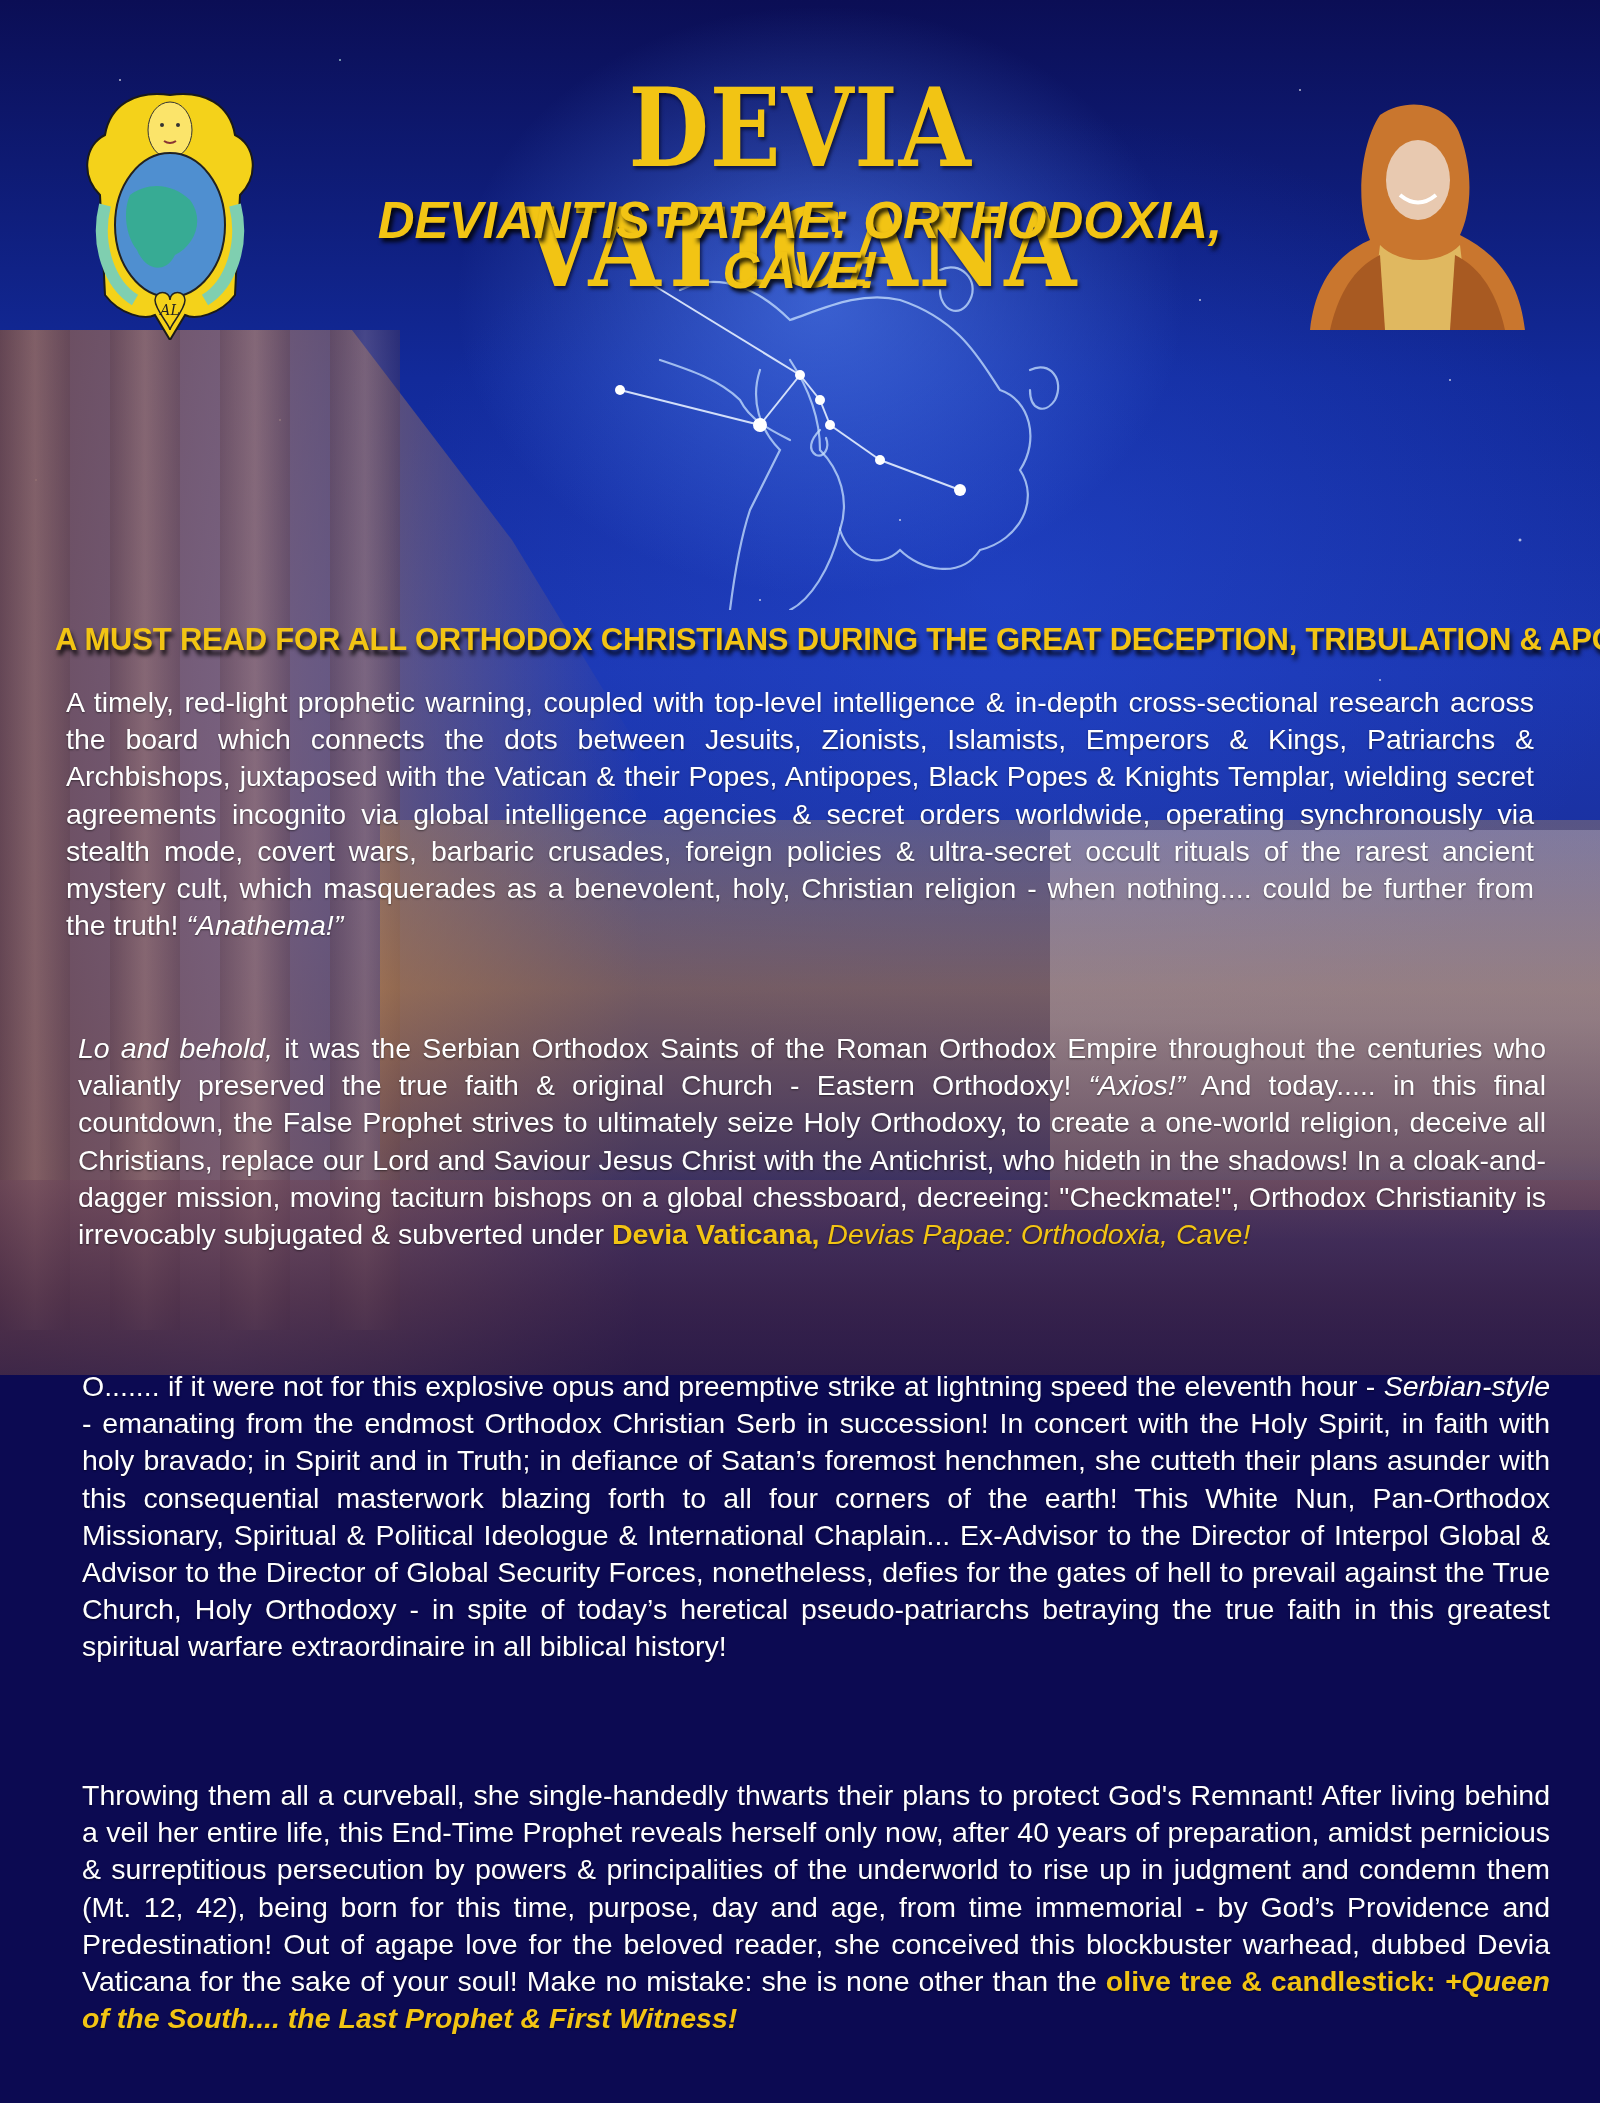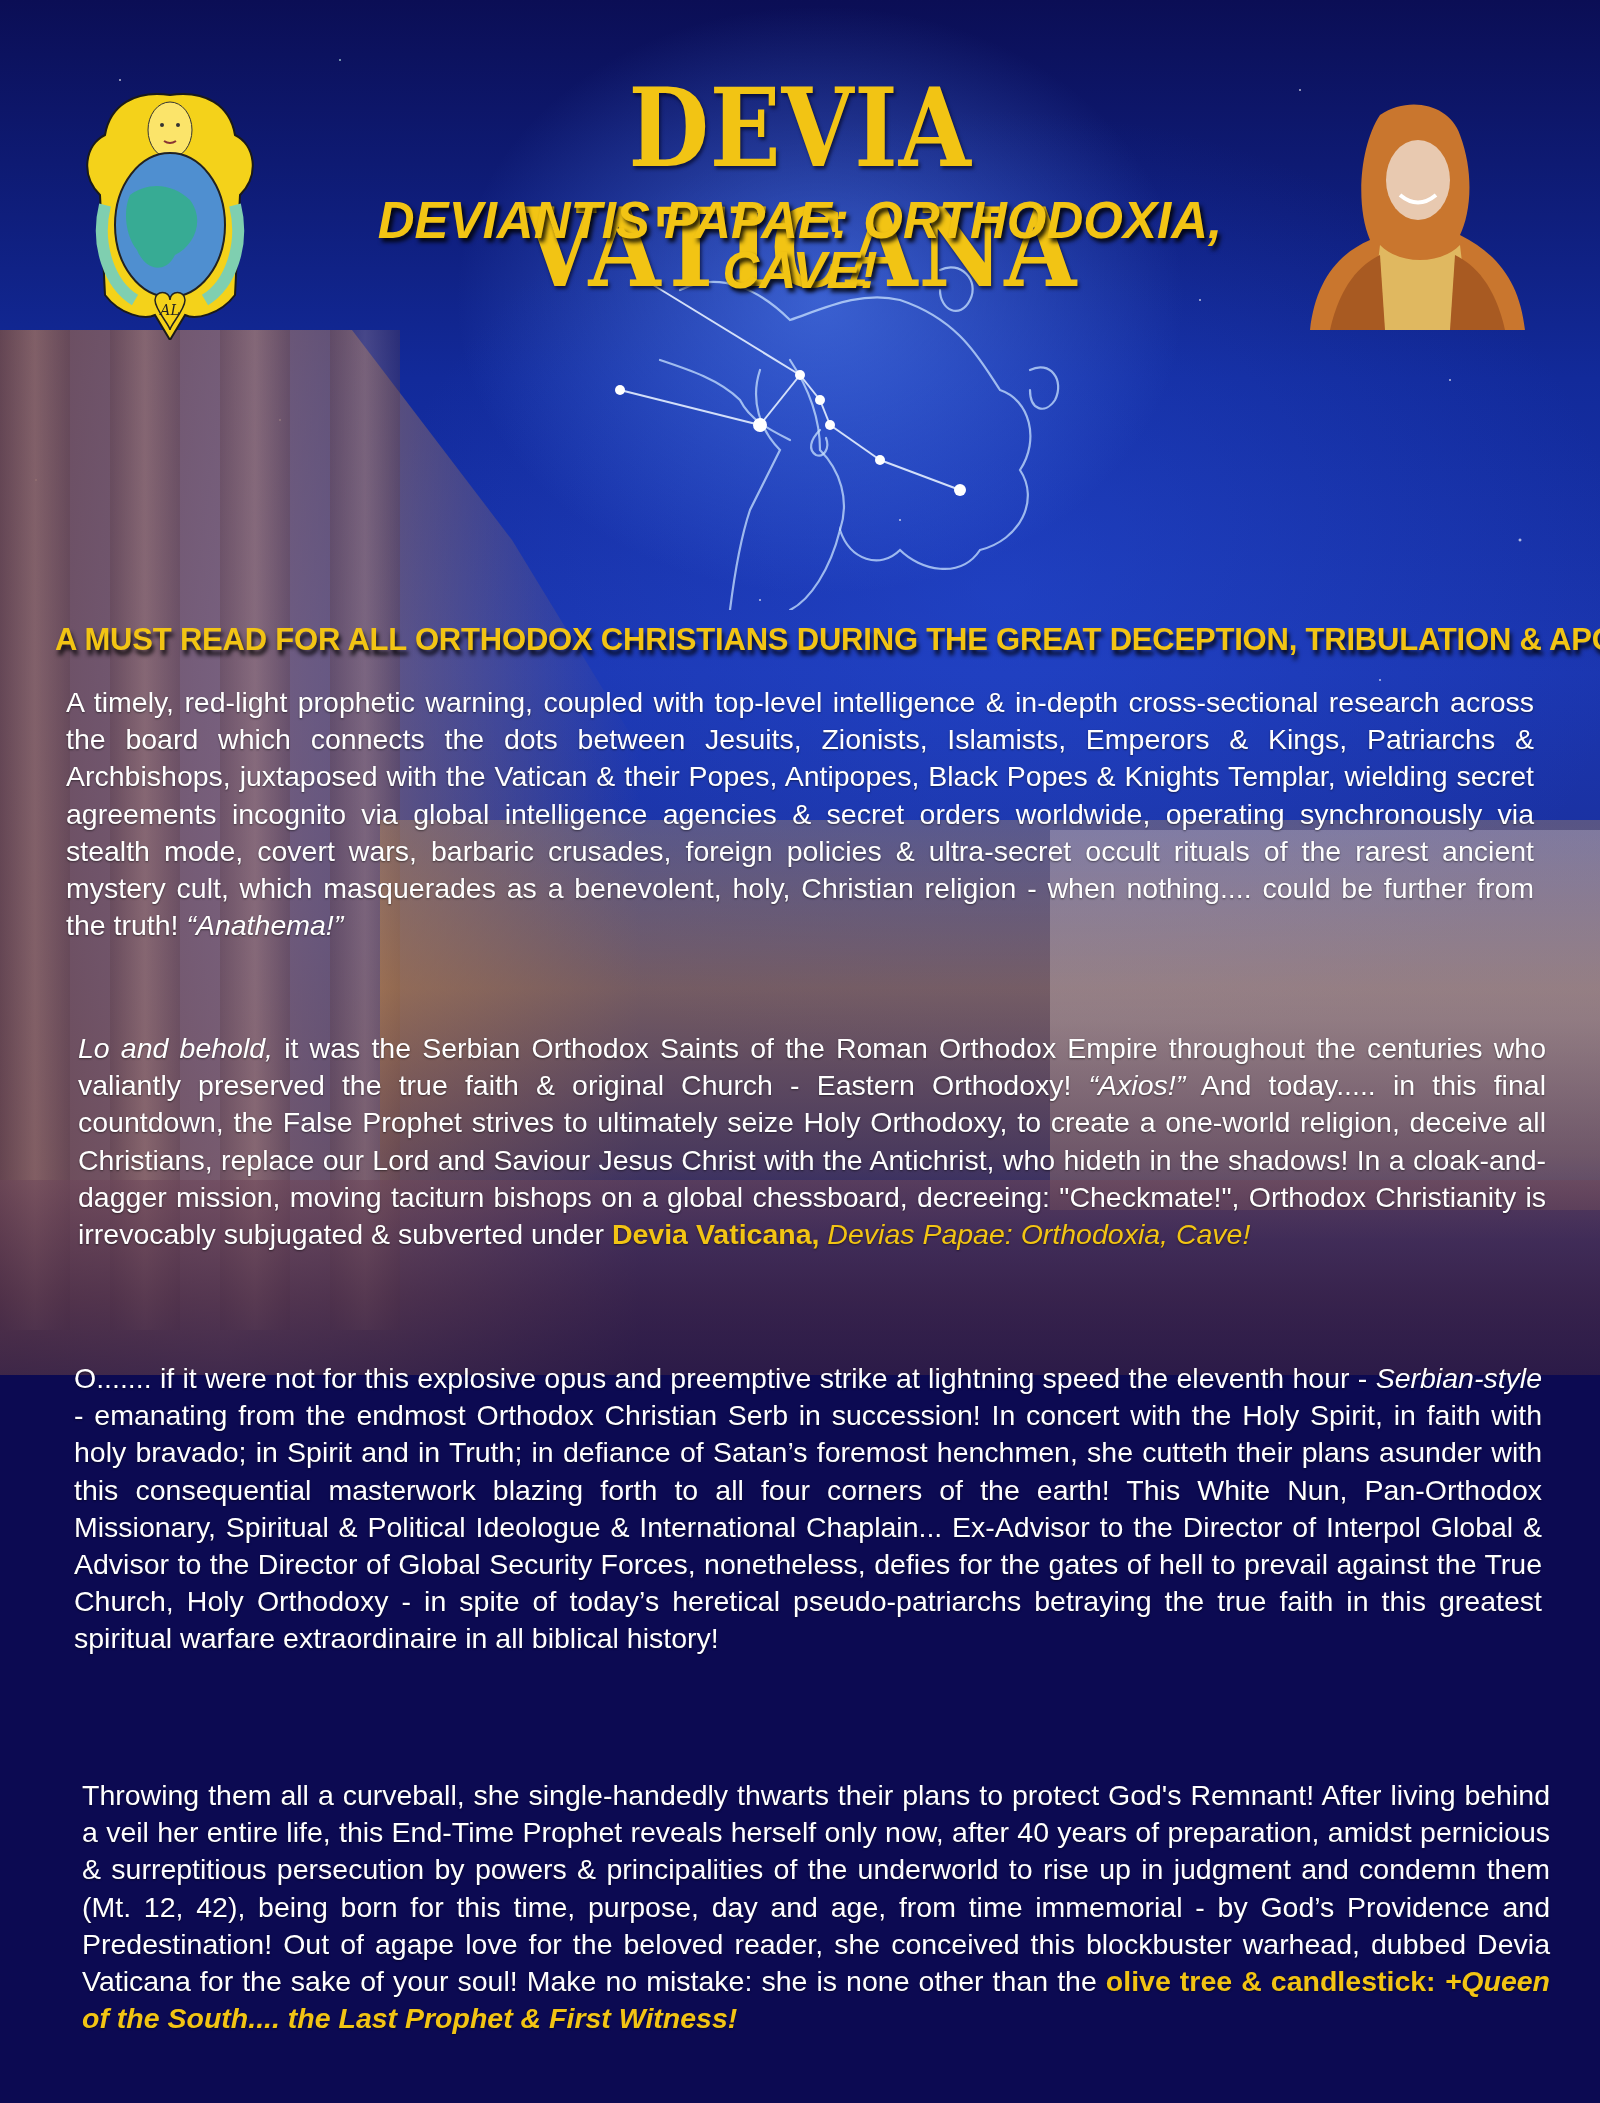--- a/index.html
+++ b/index.html
@@ -175,19 +175,19 @@
 <div class="tagline">A MUST READ FOR ALL ORTHODOX CHRISTIANS DURING THE GREAT DECEPTION, TRIBULATION  &amp; APOCALYPSE!</div>
 
 <p class="body-text p1" style="margin:0">
   <span>A timely, red-light prophetic warning, coupled with top-level intelligence &amp; in-depth cross-sectional research across the board which connects the dots between Jesuits, Zionists, Islamists, Emperors &amp; Kings, Patriarchs &amp; Archbishops, juxtaposed with the Vatican &amp; their Popes, Antipopes, Black Popes &amp; Knights Templar, wielding secret agreements incognito via global intelligence agencies &amp; secret orders worldwide, operating synchronously via stealth mode, covert wars, barbaric crusades, foreign policies &amp; ultra-secret occult rituals of the rarest ancient mystery cult, which masquerades as a benevolent, holy, Christian religion - when nothing.... could be further from the truth! </span><span class="i">“Anathema!”</span>
 </p>
 
 <p class="body-text p2" style="margin:12px">
   <span class="i">Lo and behold,</span><span> it was the Serbian Orthodox Saints of the Roman Orthodox Empire throughout the centuries who valiantly preserved the true faith &amp; original Church - Eastern Orthodoxy! </span><span class="i">“Axios!”</span><span> And today..... in this final countdown, the False Prophet strives to ultimately seize Holy Orthodoxy, to create a one-world religion, deceive all Christians, replace our Lord and Saviour Jesus Christ with the Antichrist, who hideth in the shadows! In a cloak-and-dagger mission, moving taciturn bishops on a global chessboard, decreeing: "Checkmate!", Orthodox Christianity is irrevocably subjugated &amp; subverted under </span><span class="gold b">Devia Vaticana,</span><span class="gold i"> Devias Papae: Orthodoxia, Cave!</span>
 </p>
 
-<p class="body-text p3" style="margin:8px">
+<p class="body-text p3" style="margin:16px">
   <span>O....... if it were not for this explosive opus and preemptive strike at lightning speed the eleventh hour - </span><span class="i">Serbian-style</span><span> - emanating from the endmost Orthodox Christian Serb in succession! In concert with the Holy Spirit, in faith with holy bravado; in Spirit and in Truth; in defiance of Satan’s foremost henchmen, she cutteth their plans asunder with this consequential masterwork blazing forth to all four corners of the earth! This White Nun, Pan-Orthodox Missionary, Spiritual &amp; Political Ideologue &amp; International Chaplain...   Ex-Advisor to the Director of Interpol Global &amp; Advisor to the Director of Global Security Forces, nonetheless, defies for the gates of hell to prevail against the True Church, Holy Orthodoxy - in spite of today’s heretical pseudo-patriarchs betraying the true faith in this greatest spiritual warfare extraordinaire in all biblical history!</span>
 </p>
 
 <p class="body-text p4" style="margin:16px">
   <span>Throwing them all a curveball, she single-handedly thwarts their plans to protect God's Remnant! After living behind a veil her entire life, this End-Time Prophet reveals herself only now, after 40 years of preparation, amidst pernicious &amp; surreptitious persecution by powers &amp; principalities of the underworld to rise up in judgment and condemn them (Mt. 12, 42), being born for this time, purpose, day and age, from time immemorial - by God’s Providence and Predestination! Out of agape love for the beloved reader, she conceived this blockbuster warhead, dubbed Devia Vaticana for the sake of your soul! Make no mistake: she is none other than the </span><span class="gold b">olive tree &amp; candlestick:</span><span class="gold b i"> +Queen of the South.... the Last Prophet &amp; First Witness!</span>
 </p>
 
 </body></html>

